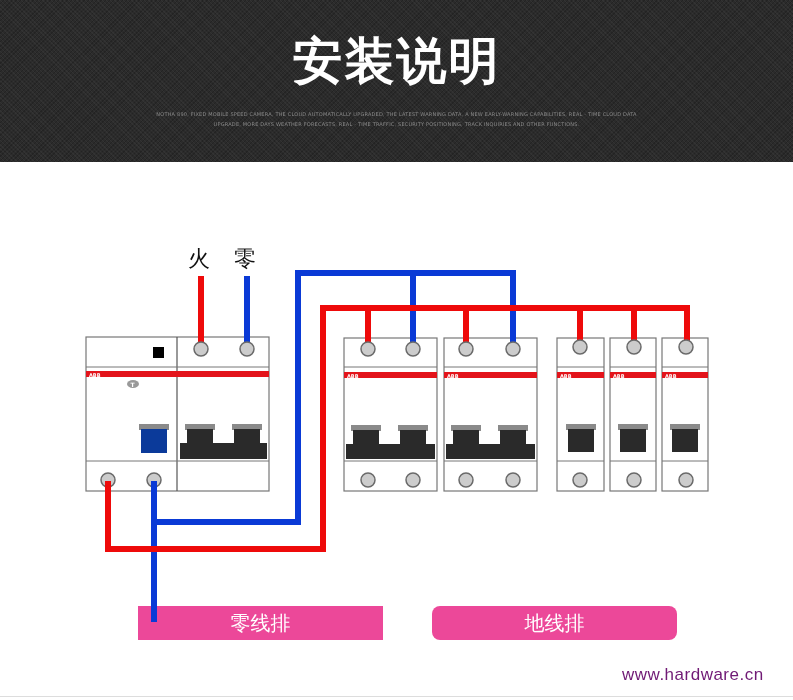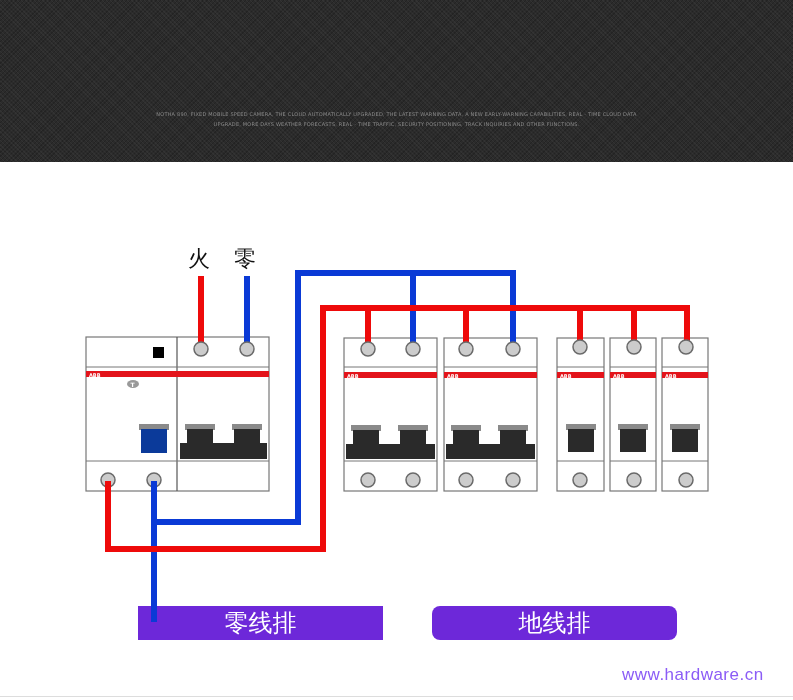--- a/index.html
+++ b/index.html
@@ -16,35 +16,36 @@
     color: #ffffff; font-size: 50px; font-weight: bold; letter-spacing: 2px;
     font-family: "DejaVu Sans", sans-serif;
   }
   .subtitle {
     position: absolute; left: 150px; width: 493px; top: 109px; text-align: center;
     color: #8a8a8a; font-size: 5px; line-height: 10px; letter-spacing: 0.2px;
     font-family: "DejaVu Sans", sans-serif;
   }
   .diagram { position: absolute; left: 0; top: 0; }
   .bar-label {
-    position: absolute; background: #6d28d9; color: #ffffff;
-    font-size: 24px; text-align: center; line-height: 34px; height: 34px;
+    position: absolute; background: #ec4899; color: #ffffff;
+    font-size: 20px; text-align: center; line-height: 34px; height: 34px;
     font-family: "DejaVu Sans", sans-serif;
   }
   .url {
-    position: absolute; left: 622px; top: 665px; color: #8b5cf6;
+    position: absolute; left: 622px; top: 665px; color: #701a75;
     font-size: 17px; font-family: "Liberation Sans", sans-serif; letter-spacing: 0.5px;
   }
   .bottom-line { position: absolute; left: 0; top: 696px; width: 793px; height: 1px; background: #dddddd; }
   .wire-label { position: absolute; font-size: 22px; color: #111; font-family: "DejaVu Sans", sans-serif; }
 </style>
 </head>
 <body>
 
 <div class="header">
+  <div class="title">安装说明</div>
   <div class="subtitle">NOTHA 890, FIXED MOBILE SPEED CAMERA, THE CLOUD AUTOMATICALLY UPGRADED, THE LATEST WARNING DATA, A NEW EARLY-WARNING CAPABILITIES, REAL - TIME CLOUD DATA UPGRADE, MORE DAYS WEATHER FORECASTS, REAL - TIME TRAFFIC, SECURITY POSITIONING, TRACK INQUIRIES AND OTHER FUNCTIONS.</div>
 </div>
 
 <div class="wire-label" style="left:188px; top:244px;">火</div>
 <div class="wire-label" style="left:234px; top:244px;">零</div>
 
 <svg class="diagram" width="793" height="700">
 
   <g>
     <rect x="86" y="337" width="183" height="154" fill="#fff" stroke="#777" stroke-width="1.2"></rect>

